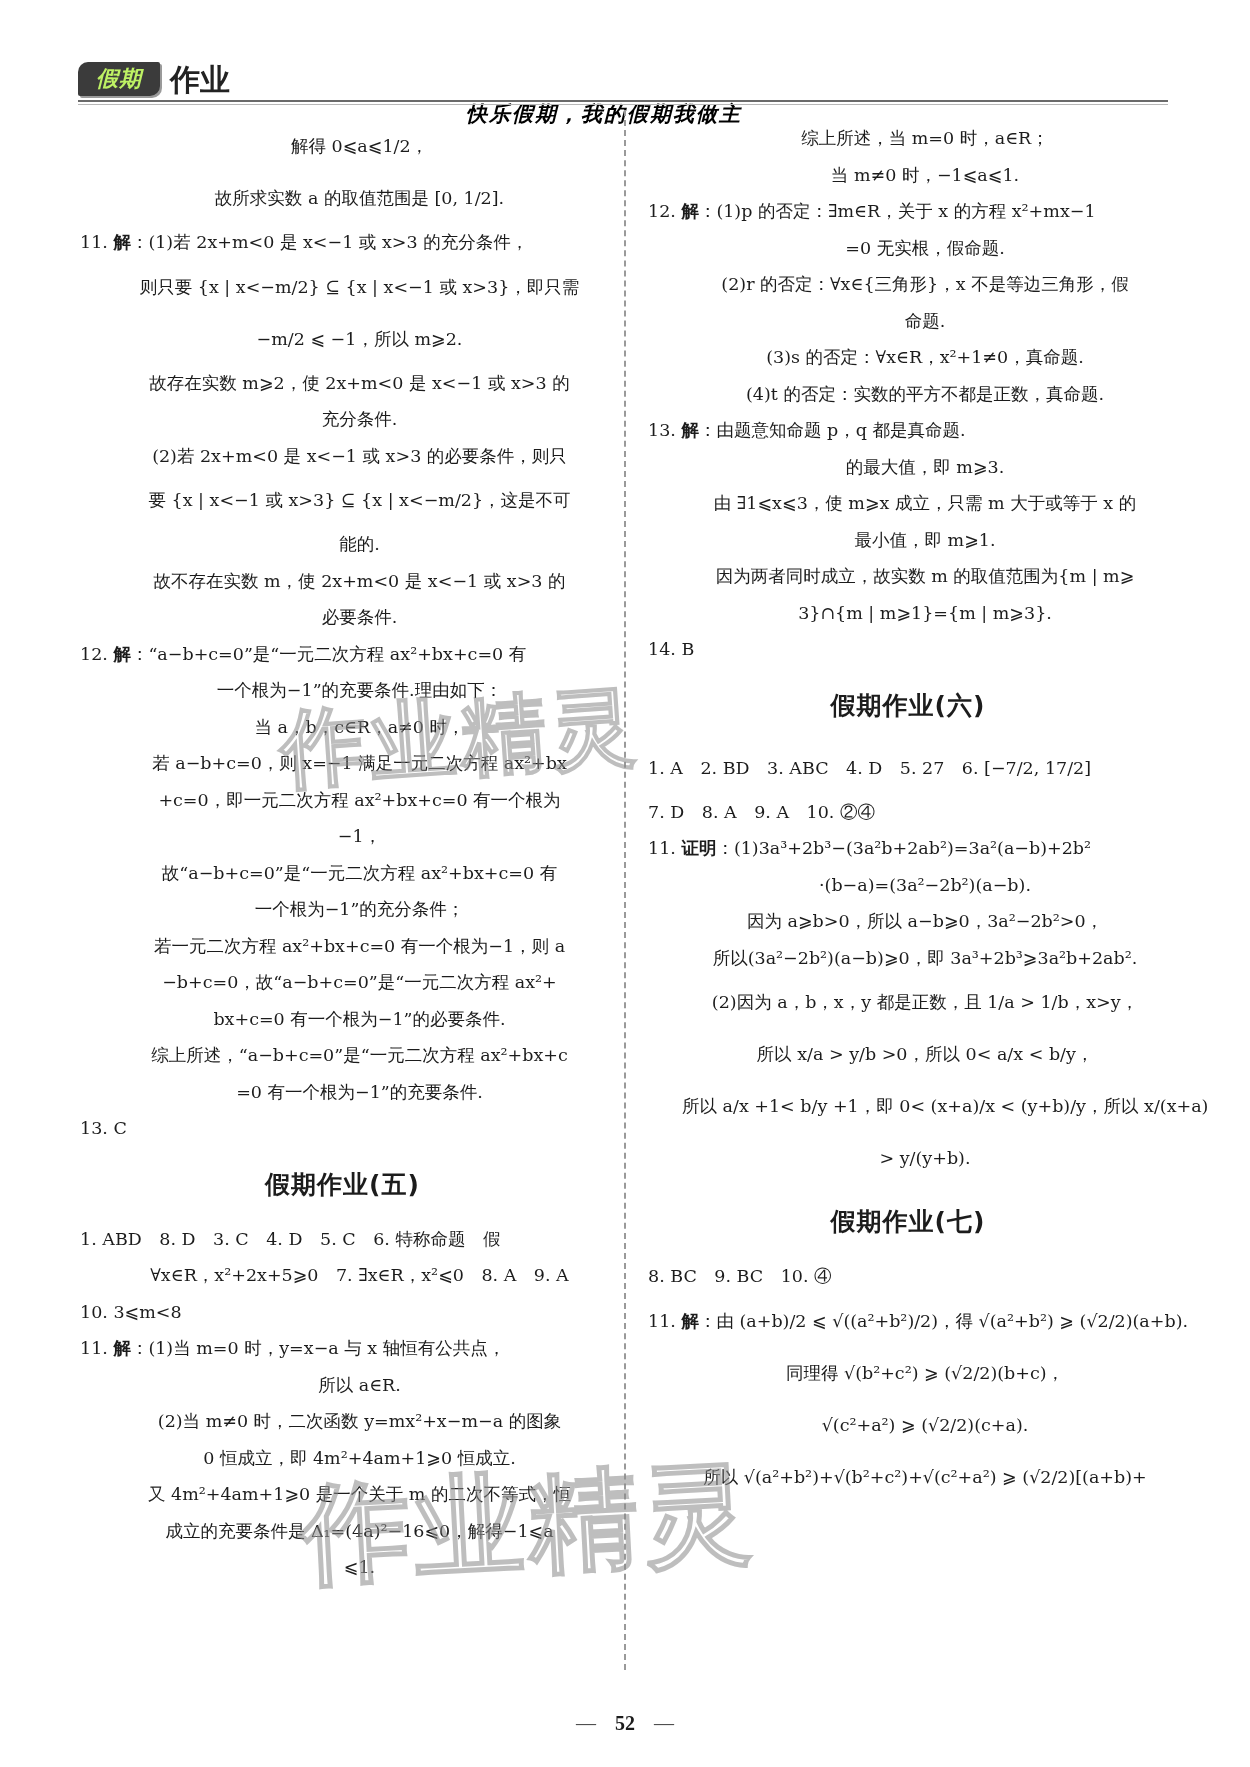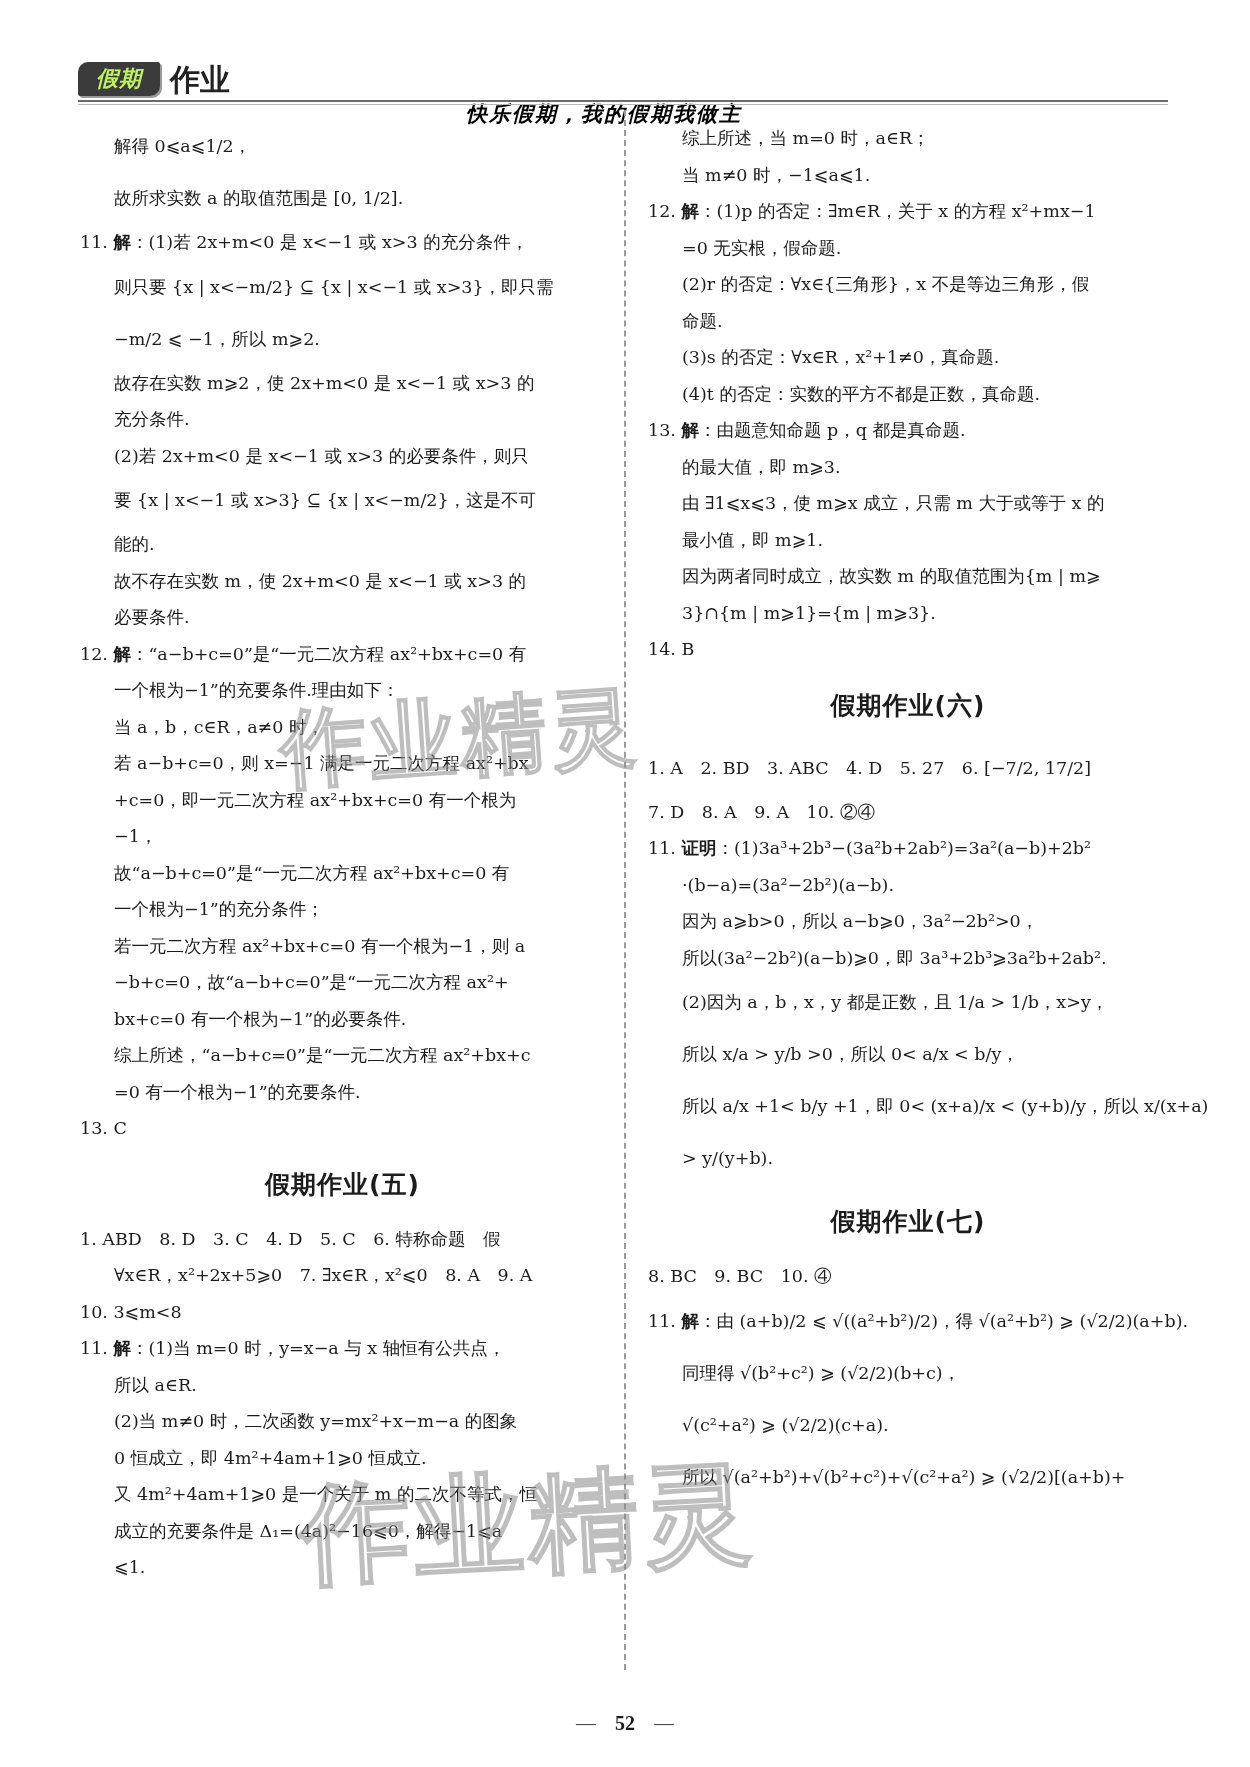--- a/index.html
+++ b/index.html
@@ -17,21 +17,21 @@
   .rule { position: absolute; left: 0; top: 42px; width: 1090px; height: 2px; background: #6a6a6a; }
   .rule2 { position: absolute; left: 0; top: 46px; width: 1090px; height: 1px; background: #b8b8b8; }
 
   .col { position: absolute; top: 120px; font-size: 17.5px; line-height: 36.5px; }
   .col.left { left: 80px; width: 525px; }
   .col.right { left: 648px; width: 520px; }
   .divider { position: absolute; left: 624px; top: 110px; height: 1560px; border-left: 2px dashed #9a9a9a; }
 
   .line { white-space: nowrap; height: 36.5px; }
   .line.tall { height: 52px; line-height: 52px; }
-  .ind { padding-left: 34px; }
+  .ind { padding-left: 34px; text-align: center; }
   .hang { padding-left: 0; }
   .b { font-weight: bold; font-family: "DejaVu Sans", sans-serif; }
   .section-title { text-align: center; font-family: "DejaVu Sans", sans-serif; font-weight: bold;
                    font-size: 25px; height: 60px; line-height: 60px; margin: 8px 0 6px 0; letter-spacing: 1px; }
   .footer { position: absolute; left: 0; width: 1250px; top: 1712px; text-align: center;
             font-size: 20px; font-weight: bold; font-family: "Liberation Serif", serif; }
   .footer .dash { font-weight: normal; color: #444; margin: 0 14px; }
   .watermark { position: absolute; font-family: "DejaVu Sans", sans-serif; font-weight: bold;
                color: transparent; -webkit-text-stroke: 1.5px #8a8a8a; opacity: 0.55; letter-spacing: 4px; }
 </style>

